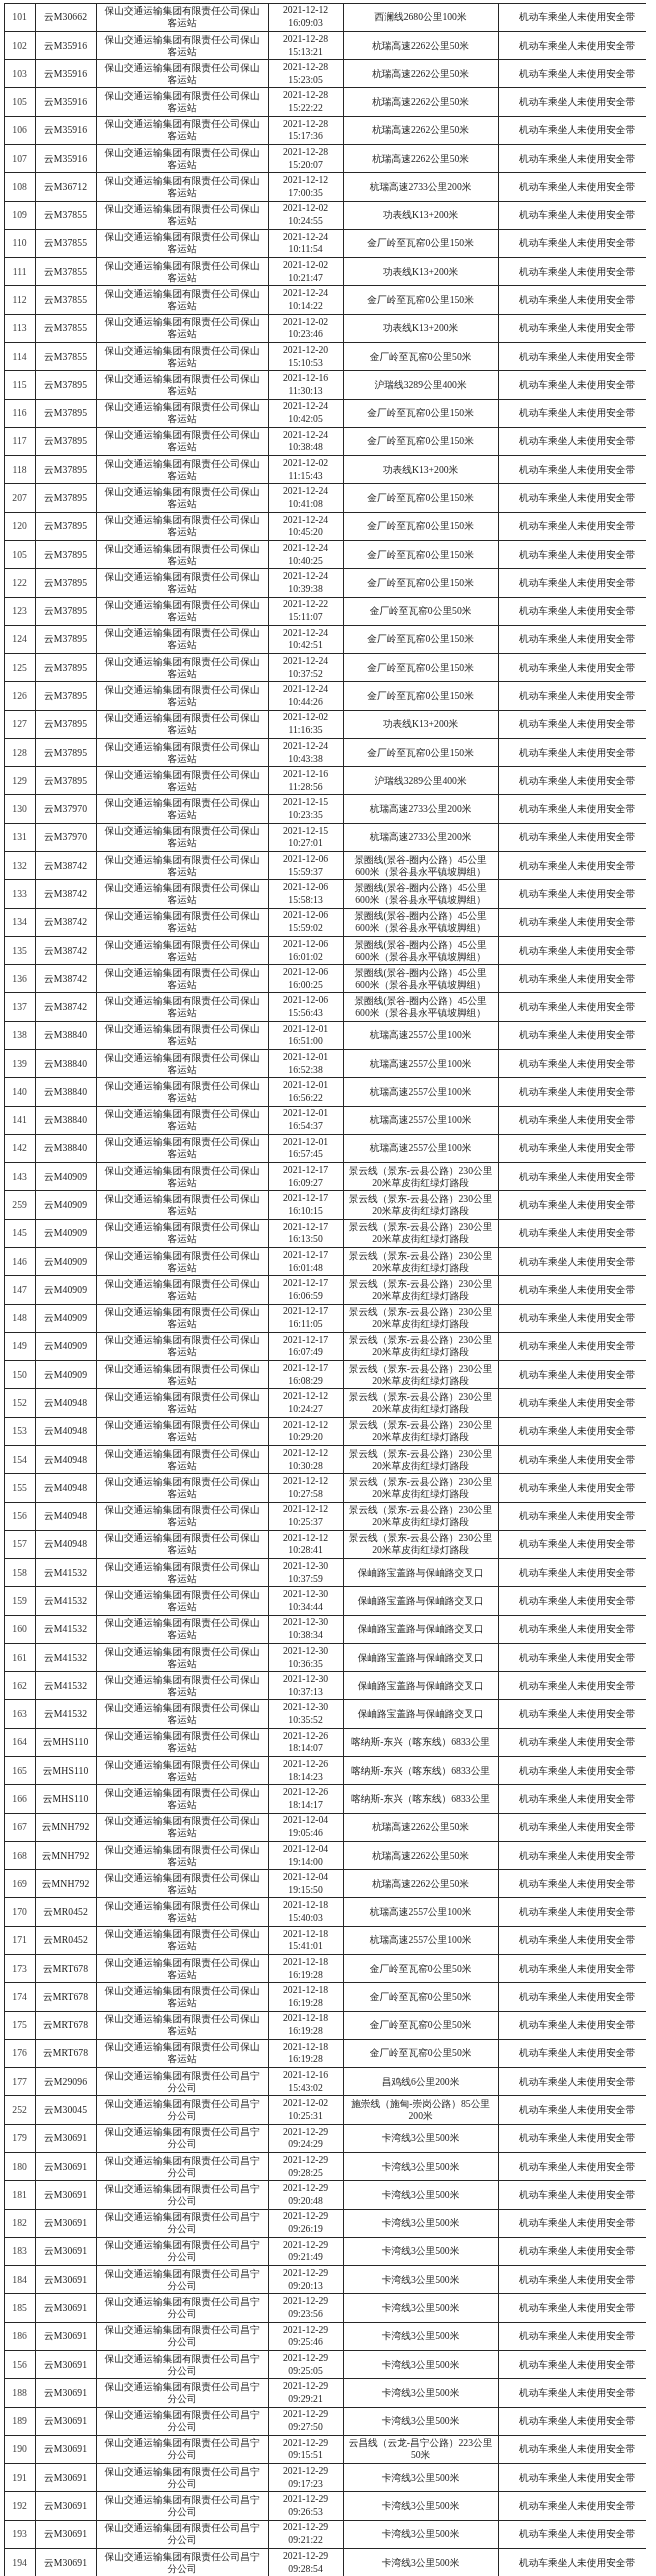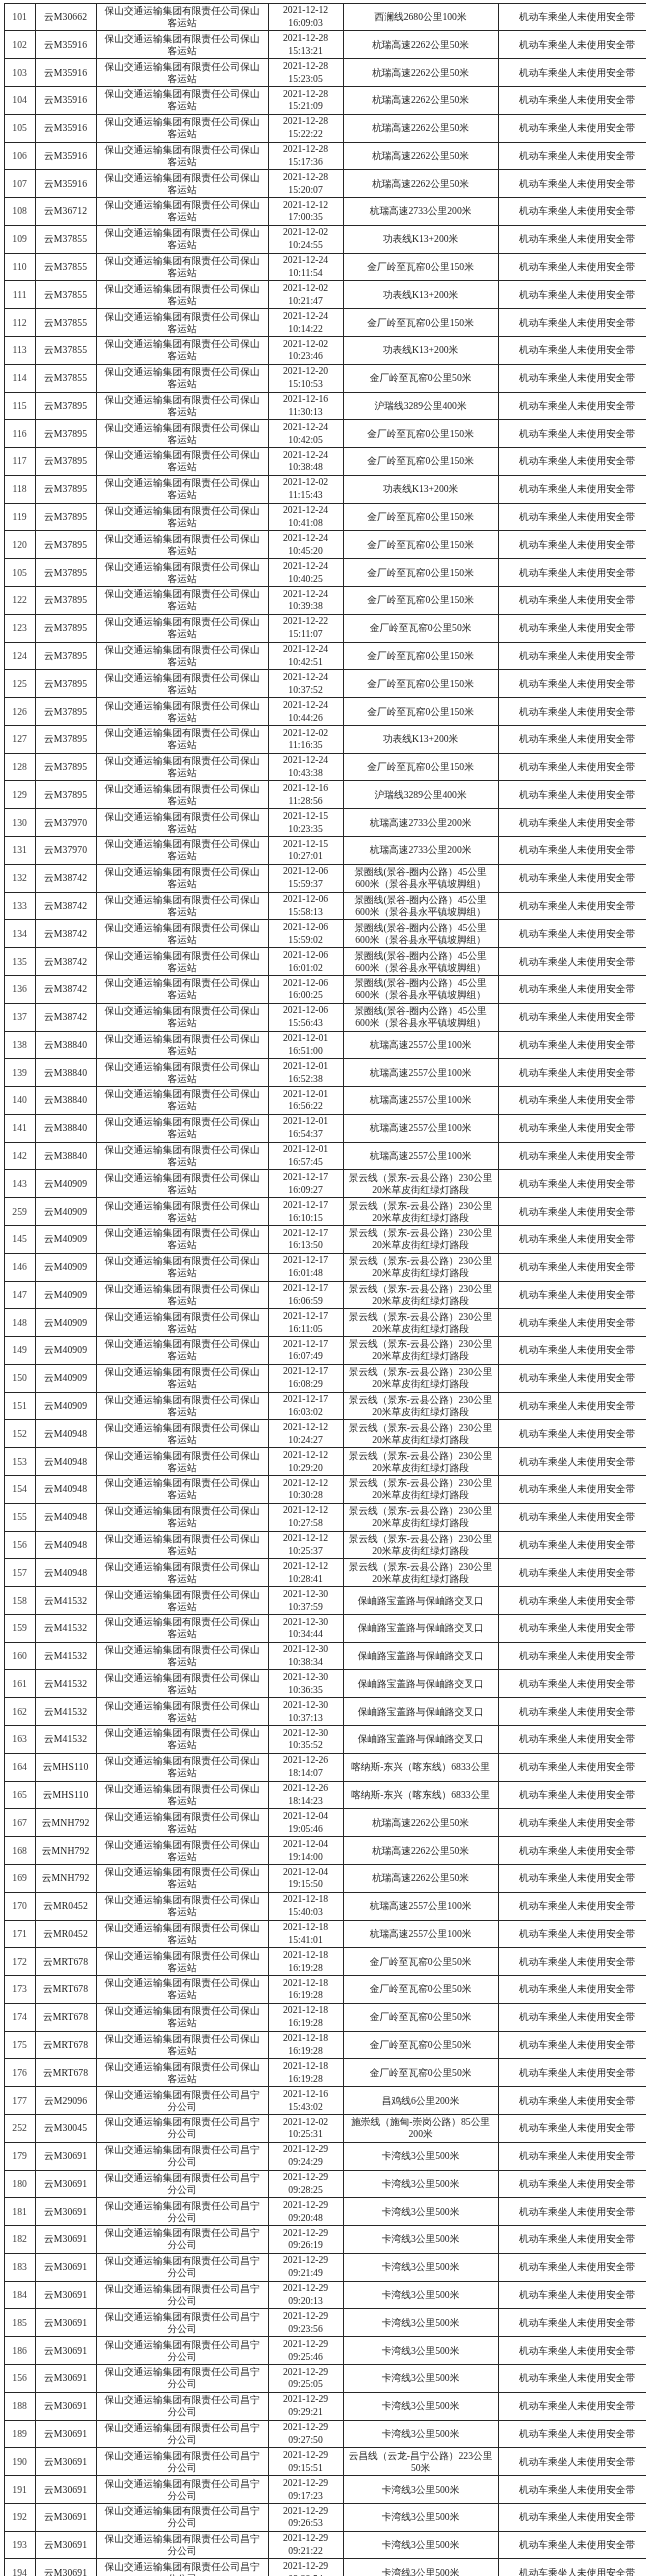--- a/index.html
+++ b/index.html
@@ -81,31 +81,20 @@
     <td class="c-plate">云M35916</td>
     <td class="c-co">保山交通运输集团有限责任公司保山客运站</td>
     <td class="c-dt">
       <div class="d">2021-12-28</div>
       <div class="t">15:23:05</div>
     </td>
     <td class="c-loc">杭瑞高速2262公里50米</td>
     <td class="c-vio">机动车乘坐人未使用安全带</td>
   </tr>
         <tr>
-    <td class="c-no">104</td>
-    <td class="c-plate">云M35916</td>
-    <td class="c-co">保山交通运输集团有限责任公司保山客运站</td>
-    <td class="c-dt">
-      <div class="d">2021-12-28</div>
-      <div class="t">15:21:09</div>
-    </td>
-    <td class="c-loc">杭瑞高速2262公里50米</td>
-    <td class="c-vio">机动车乘坐人未使用安全带</td>
-  </tr>
-        <tr>
     <td class="c-no">105</td>
     <td class="c-plate">云M35916</td>
     <td class="c-co">保山交通运输集团有限责任公司保山客运站</td>
     <td class="c-dt">
       <div class="d">2021-12-28</div>
       <div class="t">15:22:22</div>
     </td>
     <td class="c-loc">杭瑞高速2262公里50米</td>
     <td class="c-vio">机动车乘坐人未使用安全带</td>
   </tr>
@@ -246,21 +235,21 @@
     <td class="c-plate">云M37895</td>
     <td class="c-co">保山交通运输集团有限责任公司保山客运站</td>
     <td class="c-dt">
       <div class="d">2021-12-02</div>
       <div class="t">11:15:43</div>
     </td>
     <td class="c-loc">功表线K13+200米</td>
     <td class="c-vio">机动车乘坐人未使用安全带</td>
   </tr>
         <tr>
-    <td class="c-no">119</td>
+    <td class="c-no">207</td>
     <td class="c-plate">云M37895</td>
     <td class="c-co">保山交通运输集团有限责任公司保山客运站</td>
     <td class="c-dt">
       <div class="d">2021-12-24</div>
       <div class="t">10:41:08</div>
     </td>
     <td class="c-loc">金厂岭至瓦窑0公里150米</td>
     <td class="c-vio">机动车乘坐人未使用安全带</td>
   </tr>
         <tr>
@@ -598,31 +587,20 @@
     <td class="c-plate">云M40909</td>
     <td class="c-co">保山交通运输集团有限责任公司保山客运站</td>
     <td class="c-dt">
       <div class="d">2021-12-17</div>
       <div class="t">16:08:29</div>
     </td>
     <td class="c-loc">景云线（景东-云县公路）230公里20米草皮街红绿灯路段</td>
     <td class="c-vio">机动车乘坐人未使用安全带</td>
   </tr>
         <tr>
-    <td class="c-no">151</td>
-    <td class="c-plate">云M40909</td>
-    <td class="c-co">保山交通运输集团有限责任公司保山客运站</td>
-    <td class="c-dt">
-      <div class="d">2021-12-17</div>
-      <div class="t">16:03:02</div>
-    </td>
-    <td class="c-loc">景云线（景东-云县公路）230公里20米草皮街红绿灯路段</td>
-    <td class="c-vio">机动车乘坐人未使用安全带</td>
-  </tr>
-        <tr>
     <td class="c-no">152</td>
     <td class="c-plate">云M40948</td>
     <td class="c-co">保山交通运输集团有限责任公司保山客运站</td>
     <td class="c-dt">
       <div class="d">2021-12-12</div>
       <div class="t">10:24:27</div>
     </td>
     <td class="c-loc">景云线（景东-云县公路）230公里20米草皮街红绿灯路段</td>
     <td class="c-vio">机动车乘坐人未使用安全带</td>
   </tr>
@@ -758,20 +736,31 @@
     <td class="c-loc">喀纳斯-东兴（喀东线）6833公里</td>
     <td class="c-vio">机动车乘坐人未使用安全带</td>
   </tr>
         <tr>
     <td class="c-no">165</td>
     <td class="c-plate">云MHS110</td>
     <td class="c-co">保山交通运输集团有限责任公司保山客运站</td>
     <td class="c-dt">
       <div class="d">2021-12-26</div>
       <div class="t">18:14:23</div>
+    </td>
+    <td class="c-loc">喀纳斯-东兴（喀东线）6833公里</td>
+    <td class="c-vio">机动车乘坐人未使用安全带</td>
+  </tr>
+        <tr>
+    <td class="c-no">166</td>
+    <td class="c-plate">云MHS110</td>
+    <td class="c-co">保山交通运输集团有限责任公司保山客运站</td>
+    <td class="c-dt">
+      <div class="d">2021-12-26</div>
+      <div class="t">18:14:17</div>
     </td>
     <td class="c-loc">喀纳斯-东兴（喀东线）6833公里</td>
     <td class="c-vio">机动车乘坐人未使用安全带</td>
   </tr>
         <tr>
     <td class="c-no">167</td>
     <td class="c-plate">云MNH792</td>
     <td class="c-co">保山交通运输集团有限责任公司保山客运站</td>
     <td class="c-dt">
       <div class="d">2021-12-04</div>
@@ -815,31 +804,20 @@
   </tr>
         <tr>
     <td class="c-no">171</td>
     <td class="c-plate">云MR0452</td>
     <td class="c-co">保山交通运输集团有限责任公司保山客运站</td>
     <td class="c-dt">
       <div class="d">2021-12-18</div>
       <div class="t">15:41:01</div>
     </td>
     <td class="c-loc">杭瑞高速2557公里100米</td>
-    <td class="c-vio">机动车乘坐人未使用安全带</td>
-  </tr>
-        <tr>
-    <td class="c-no">172</td>
-    <td class="c-plate">云MRT678</td>
-    <td class="c-co">保山交通运输集团有限责任公司保山客运站</td>
-    <td class="c-dt">
-      <div class="d">2021-12-18</div>
-      <div class="t">16:19:28</div>
-    </td>
-    <td class="c-loc">金厂岭至瓦窑0公里50米</td>
     <td class="c-vio">机动车乘坐人未使用安全带</td>
   </tr>
         <tr>
     <td class="c-no">173</td>
     <td class="c-plate">云MRT678</td>
     <td class="c-co">保山交通运输集团有限责任公司保山客运站</td>
     <td class="c-dt">
       <div class="d">2021-12-18</div>
       <div class="t">16:19:28</div>
     </td>

